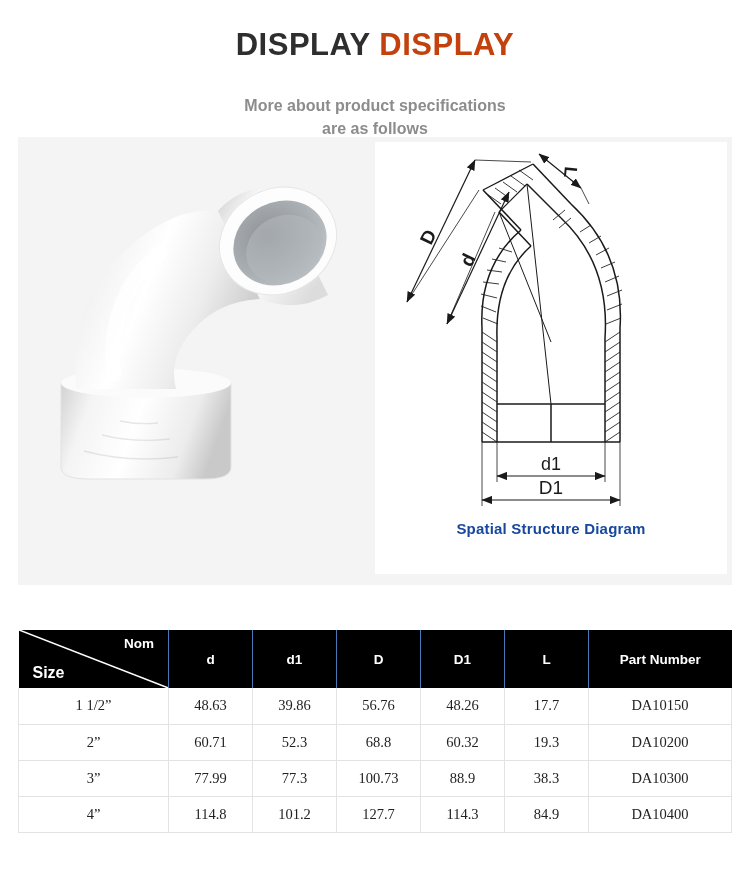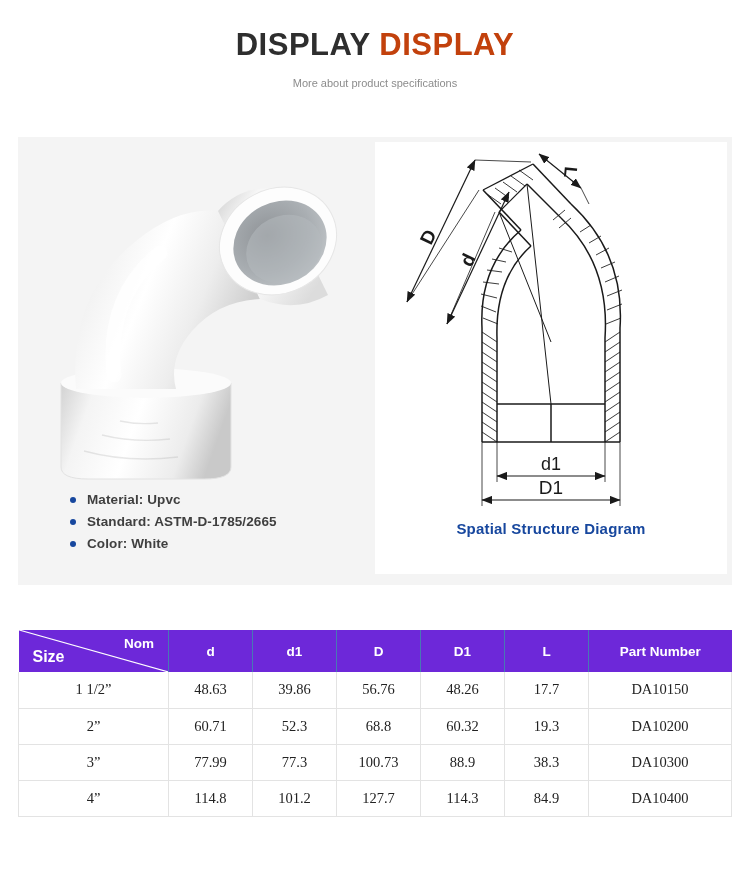--- a/index.html
+++ b/index.html
@@ -17,25 +17,25 @@
   .header { padding-top: 26px; text-align: center; }
   .title {
     font-size: 31px;
     font-weight: bold;
     letter-spacing: 0.5px;
     line-height: 1.25;
   }
   .title .t-dark { color: #2e2e2e; }
   .title .t-blue { color: #c2410c; }
   .subtitle {
-    margin-top: 11px;
-    font-size: 11px;
+    margin-top: 29px;
+    font-size: 16px;
     color: #8c8c8c;
     line-height: 1.45;
-    font-weight: 400;
+    font-weight: 700;
   }
 
   
   .showcase {
     position: absolute;
     left: 18px;
     top: 137px;
     width: 714px;
     height: 448px;
     background: #f4f4f4;
@@ -98,25 +98,25 @@
   
   .spec-table {
     position: absolute;
     left: 18px;
     top: 630px;
     width: 714px;
     border-collapse: collapse;
     table-layout: fixed;
   }
   .spec-table th {
-    background: #6d28d9;
+    background: #000000;
     color: #ffffff;
     font-size: 13.5px;
     font-weight: bold;
-    height: 42px;
+    height: 58px;
     border-right: 1px solid #4878b5;
     vertical-align: middle;
     text-align: center;
   }
   .spec-table th:last-child { border-right: none; }
 
   .corner-cell {
     position: relative;
     padding: 0;
   }
@@ -152,20 +152,21 @@
 
 <div class="page">
 
   <div class="header">
     <div class="title">
       <span class="t-dark">DISPLAY</span>
       <span class="t-blue">DISPLAY</span>
     </div>
     <div class="subtitle">
       <div>More about product specifications</div>
+      <div>are as follows</div>
     </div>
   </div>
 
   <div class="showcase">
 
     <div class="photo-pane">
       <div class="photo-stage">
         <svg width="340" height="340" viewBox="0 0 340 340">
           <defs>
             <linearGradient id="bodyG" x1="0" y1="0" x2="1" y2="0.4">
@@ -210,34 +211,20 @@
           <path d="M86 230 Q78 152 132 108" stroke="#ffffff" stroke-width="15" fill="none" opacity="0.75" stroke-linecap="round"></path>
 
           <g opacity="0.2" fill="none" stroke="#8d8d8d" stroke-width="1.4">
             <path d="M56 306 Q100 318 150 312"></path>
             <path d="M74 290 Q106 298 142 294"></path>
             <path d="M92 276 Q110 280 130 278"></path>
           </g>
         </svg>
       </div>
 
-      <div class="spec-list">
-        <div class="spec-row">
-          <span class="spec-dot"></span>
-          <span>Material: Upvc</span>
-        </div>
-        <div class="spec-row">
-          <span class="spec-dot"></span>
-          <span>Standard: ASTM-D-1785/2665</span>
-        </div>
-        <div class="spec-row">
-          <span class="spec-dot"></span>
-          <span>Color: White</span>
-        </div>
-      </div>
     </div>
 
     <div class="diagram-pane">
       <svg class="diagram-svg" width="352" height="380" viewBox="0 0 352 380">
         <defs>
           <marker id="ah" markerWidth="9" markerHeight="7" refX="8.5" refY="3.5" orient="auto">
             <polygon points="0 0, 9 3.5, 0 7" fill="#1a1a1a"></polygon>
           </marker>
           <marker id="ahs" markerWidth="9" markerHeight="7" refX="0.5" refY="3.5" orient="auto">
             <polygon points="9 0, 0 3.5, 9 7" fill="#1a1a1a"></polygon>

